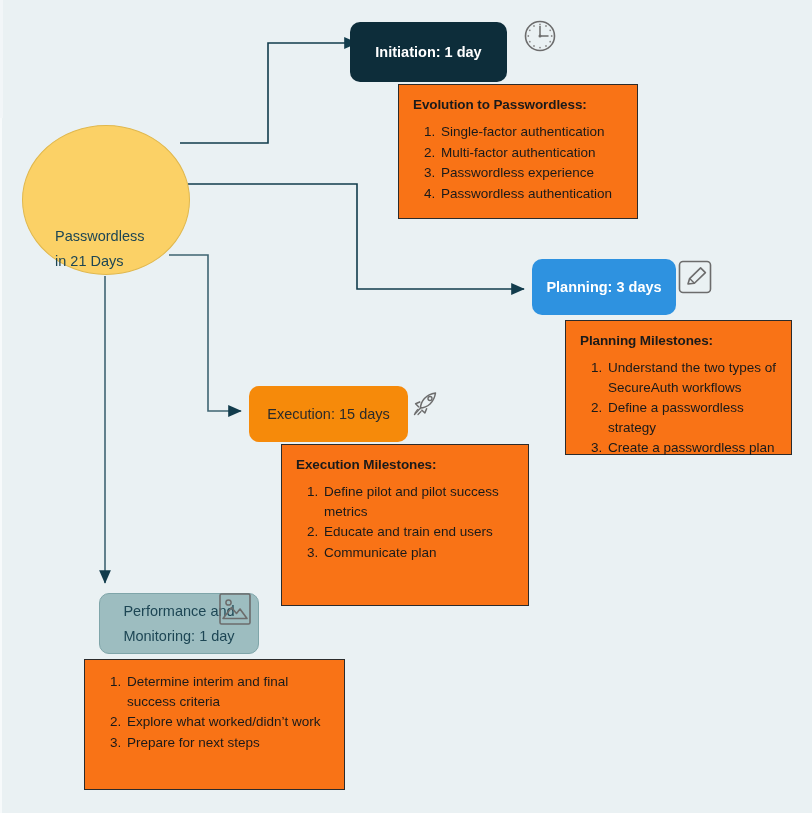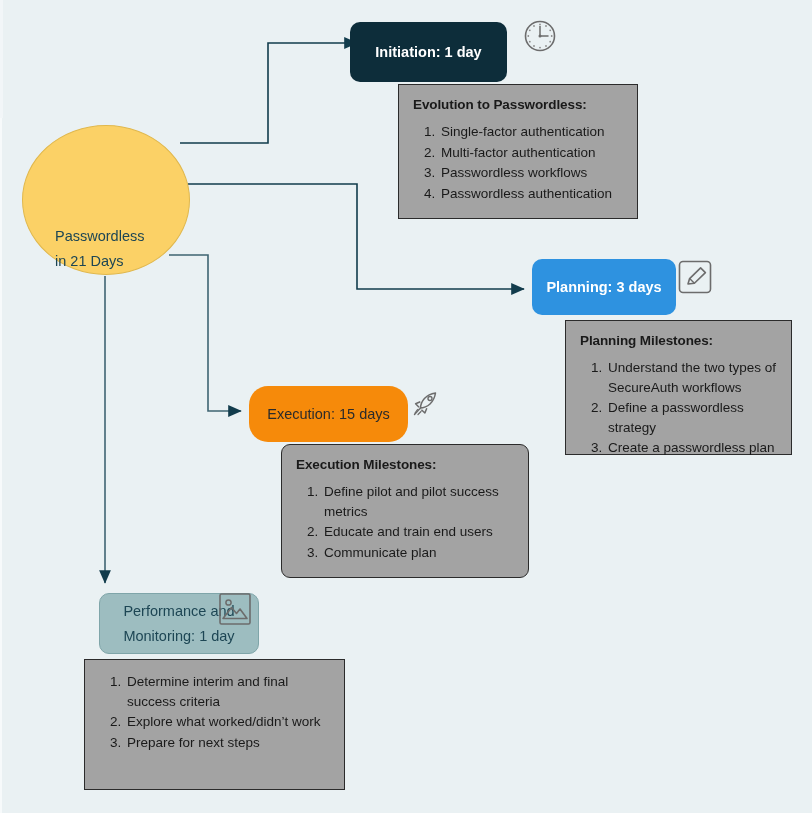--- a/index.html
+++ b/index.html
@@ -94,21 +94,20 @@
   .pill.planning {
     left: 532px; top: 259px; width: 144px; height: 56px;
     background: #2e92e0;
     color: #ffffff;
     font-weight: bold;
   }
   .pill.execution {
     left: 249px; top: 386px; width: 159px; height: 56px;
     background: #f68a0a;
     color: #2b2b2b;
-    border-radius: 19px;
   }
   .pill.performance {
     left: 55px; top: 593px; width: 160px; height: 61px;
     background: #9dbdc0;
     border: 1px solid #7fa5a9;
     color: #1d4654;
     flex-direction: column;
     line-height: 25px;
     margin-left: 44px;
   }
@@ -118,21 +117,21 @@
   .icon-box {
     position: absolute;
     width: 34px;
     height: 34px;
   }
   .icon-box svg { display: block; width: 100%; height: 100%; }
 
   
   .panel {
     position: absolute;
-    background: #a3a3a3;
+    background: #f97316;
     border: 1px solid #2b2b2b;
     box-sizing: border-box;
     padding: 12px 14px 12px 14px;
     color: #1a1a1a;
   }
   .panel .panel-title {
     font-size: 13.5px;
     font-weight: bold;
     margin: 0 0 10px 0;
     letter-spacing: -0.1px;
@@ -141,21 +140,21 @@
     margin: 0;
     padding-left: 26px;
     font-size: 13.5px;
     line-height: 19.5px;
   }
   .panel ol li { margin: 0 0 1px 0; padding-left: 2px; }
   .panel ol li.bold { font-weight: normal; }
 
   .panel.evolution   { left: 398px; top: 84px;  width: 240px; height: 135px; }
   .panel.planning    { left: 565px; top: 320px; width: 227px; height: 135px; }
-  .panel.execution   { left: 281px; top: 444px; width: 248px; height: 134px; border-radius: 9px; }
+  .panel.execution   { left: 281px; top: 444px; width: 248px; height: 162px; }
   .panel.performance { left: 84px;  top: 659px; width: 261px; height: 131px; }
 </style>
 </head>
 <body>
 
 <div id="canvas">
 
   <div class="edge-strip"></div>
   <div class="edge-strip2"></div>
 
@@ -204,21 +203,21 @@
       <circle cx="6.8" cy="11.3" r="0.9" fill="#8b8b8b"></circle>
       <circle cx="11" cy="7" r="0.9" fill="#8b8b8b"></circle>
     </svg>
   </div>
 
   <div class="panel evolution">
     <p class="panel-title">Evolution to Passwordless:</p>
     <ol>
       <li>Single-factor authentication</li>
       <li>Multi-factor authentication</li>
-      <li>Passwordless workflows</li>
+      <li>Passwordless experience</li>
       <li class="bold">Passwordless authentication</li>
     </ol>
   </div>
 
   <div class="pill planning">Planning: 3 days</div>
 
   <div class="icon-box" style="left:678px; top:260px;">
     <svg viewBox="0 0 34 34">
       <rect x="1.5" y="1.5" width="31" height="31" rx="3.5" fill="none" stroke="#6c6c6c" stroke-width="1.6"></rect>
       <path d="M10 24 L11.6 18.6 L22.6 7.9 L27.4 12.6 L16.4 23.3 z" fill="none" stroke="#6c6c6c" stroke-width="1.6" stroke-linejoin="round"></path>

